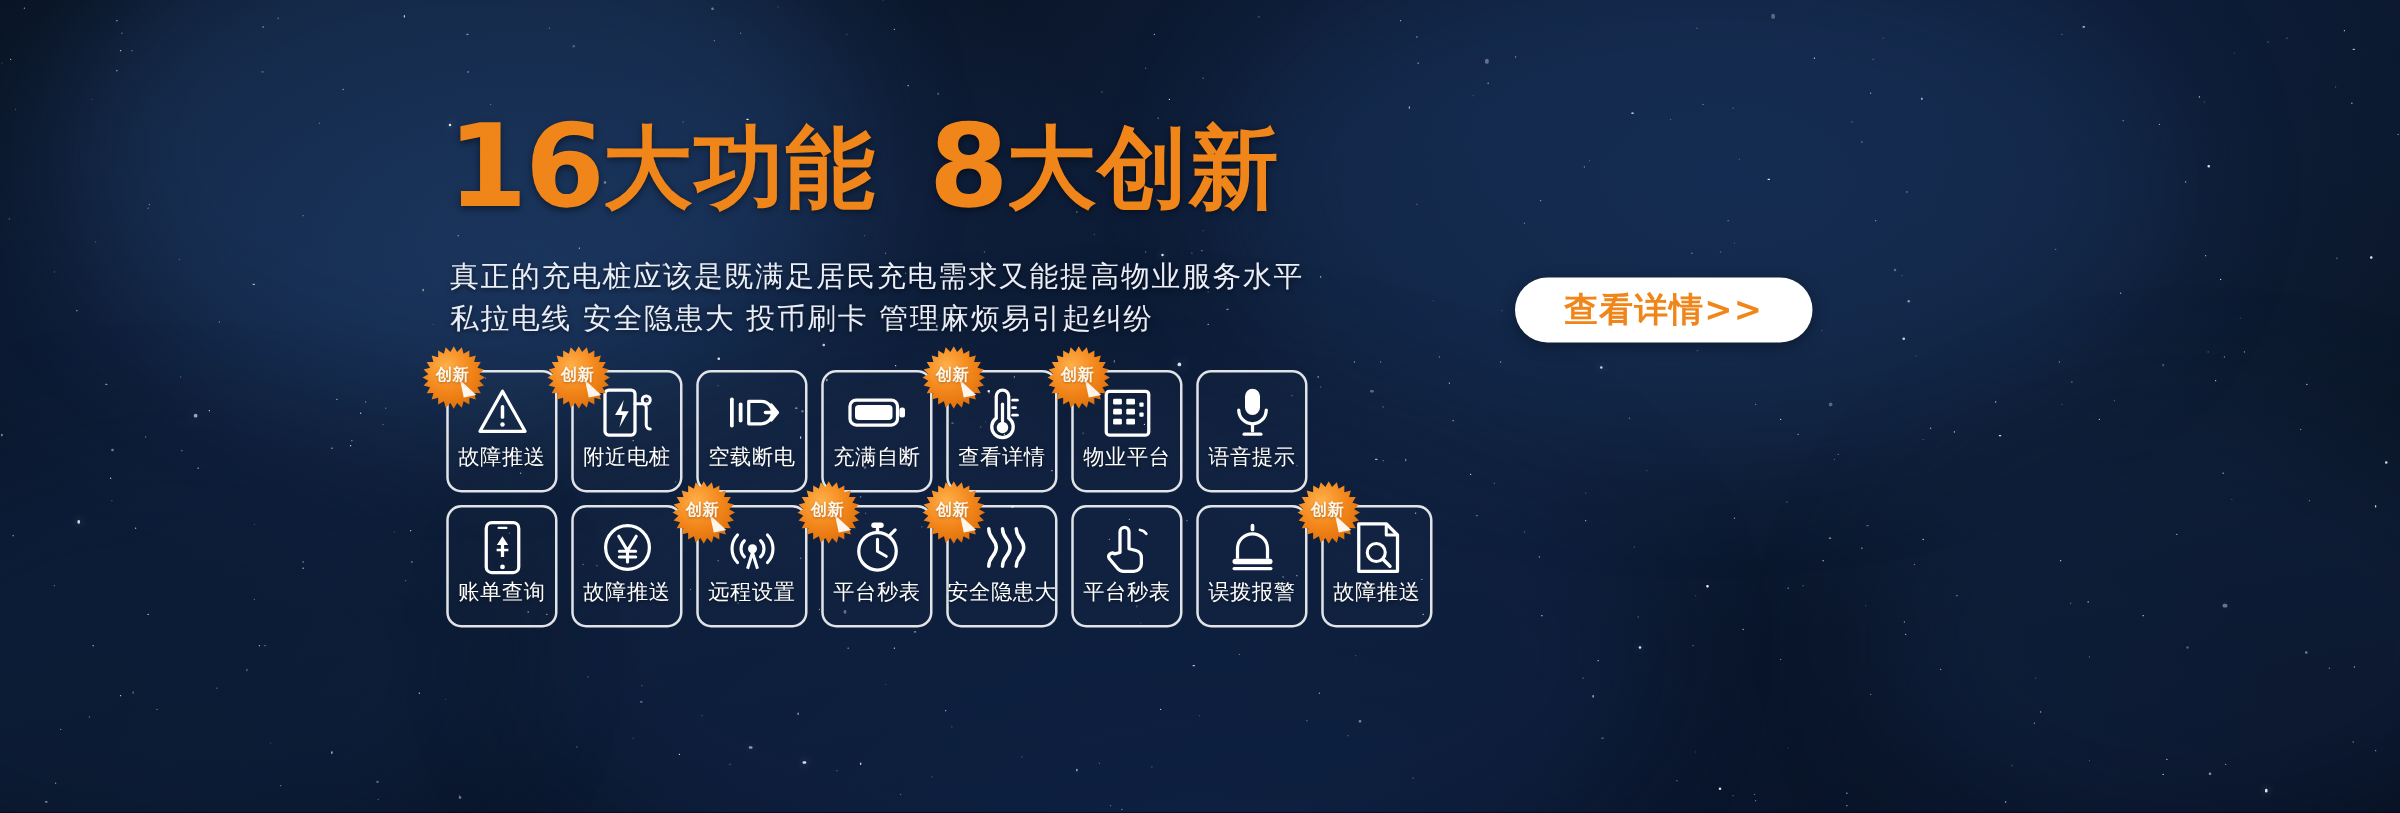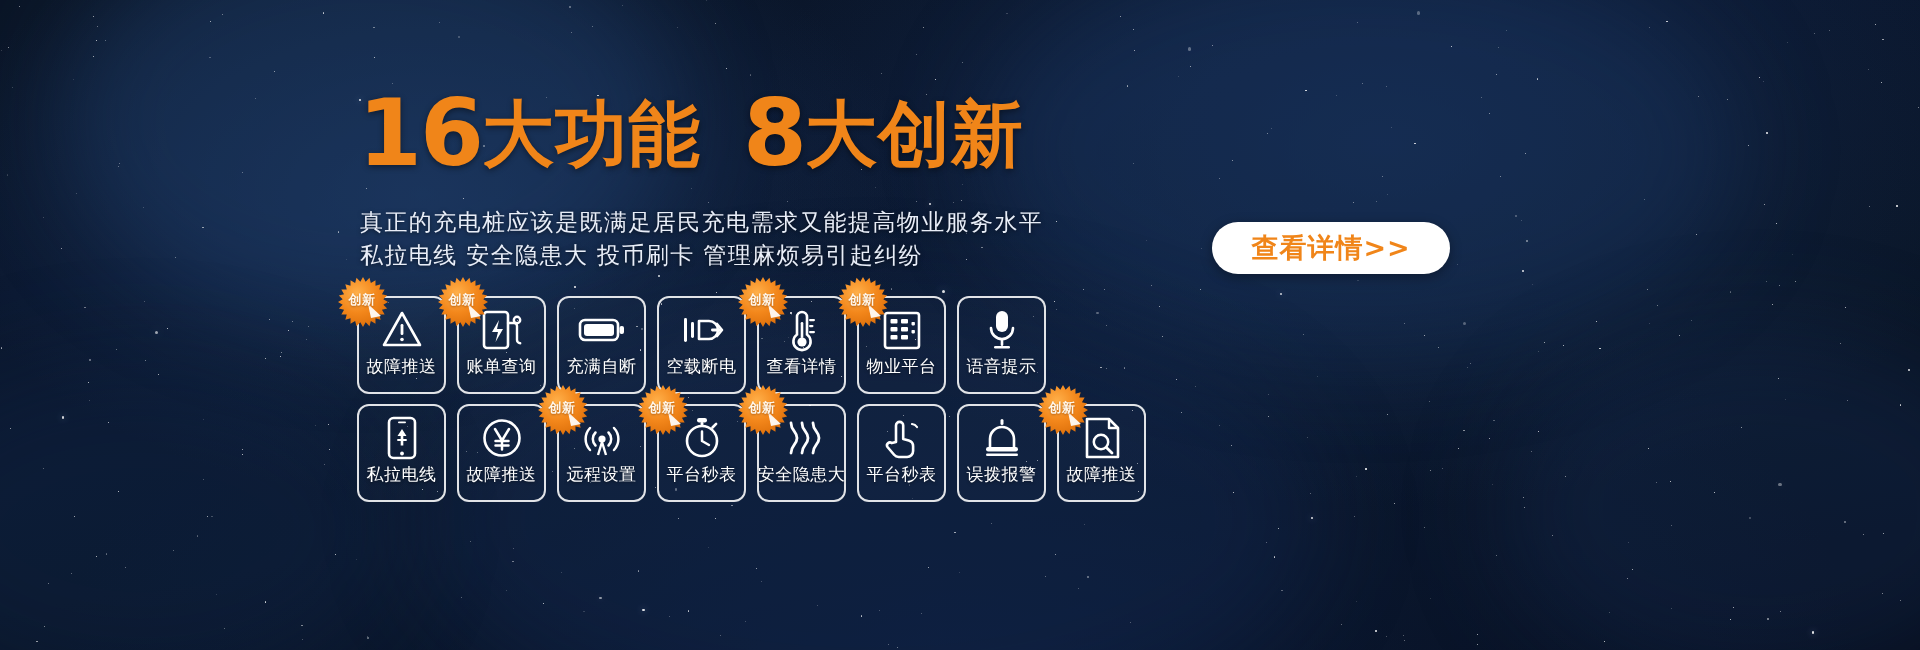--- a/index.html
+++ b/index.html
@@ -627,45 +627,45 @@
             <span>创新</span>
           </div>
       <div class="ico">
             <svg width="44" height="42" viewBox="0 0 44 42">
               <rect x="4" y="3" width="24" height="36" rx="3" fill="none" stroke="#ffffff" stroke-width="2.6"></rect>
               <path d="M19 11 L12 23 H18 L15.5 33 L23 20 H17 Z" fill="#ffffff"></path>
               <path d="M28 14 h6 a3 3 0 0 1 3 3 v14 a3.2 3.2 0 0 0 3.2 3.2" fill="none" stroke="#ffffff" stroke-width="2.4" stroke-linecap="round"></path>
               <circle cx="37" cy="11" r="3.2" fill="none" stroke="#ffffff" stroke-width="2.4"></circle>
             </svg>
           </div>
-      <div class="lbl">账单查询</div>
-    </div>
-    <div class="card">
-
-      <div class="ico">
-            <svg width="48" height="30" viewBox="0 0 48 30">
-              <rect x="2" y="5" width="38" height="20" rx="5" fill="none" stroke="#ffffff" stroke-width="2.6"></rect>
-              <rect x="6" y="9" width="30" height="12" rx="3" fill="#ffffff"></rect>
-              <rect x="41.5" y="11" width="4.5" height="8" rx="2" fill="#ffffff"></rect>
-            </svg>
-          </div>
-      <div class="lbl">充满自断</div>
+      <div class="lbl">附近电桩</div>
     </div>
     <div class="card">
 
       <div class="ico">
             <svg width="46" height="36" viewBox="0 0 46 36">
               <rect x="5" y="6" width="3" height="24" rx="1.4" fill="#ffffff"></rect>
               <rect x="12" y="10" width="3" height="16" rx="1.4" fill="#ffffff"></rect>
               <path d="M20 9 h10 a9 9 0 0 1 0 18 H20 Z" fill="none" stroke="#ffffff" stroke-width="2.6" stroke-linejoin="round"></path>
               <rect x="32" y="16.6" width="11" height="2.8" rx="1.4" fill="#ffffff"></rect>
               <path d="M38 12 l5 6 -5 6" fill="none" stroke="#ffffff" stroke-width="2.6" stroke-linejoin="round" stroke-linecap="round"></path>
             </svg>
           </div>
       <div class="lbl">空载断电</div>
+    </div>
+    <div class="card">
+
+      <div class="ico">
+            <svg width="48" height="30" viewBox="0 0 48 30">
+              <rect x="2" y="5" width="38" height="20" rx="5" fill="none" stroke="#ffffff" stroke-width="2.6"></rect>
+              <rect x="6" y="9" width="30" height="12" rx="3" fill="#ffffff"></rect>
+              <rect x="41.5" y="11" width="4.5" height="8" rx="2" fill="#ffffff"></rect>
+            </svg>
+          </div>
+      <div class="lbl">充满自断</div>
     </div>
     <div class="card">
       <div class="badge">
             <svg class="burst" width="52" height="52" viewBox="0 0 52 52">
     <defs>
                 <radialGradient id="bg1" cx="38%" cy="32%" r="72%">
       <stop offset="0%" stop-color="#ffb04a"></stop>
                   <stop offset="55%" stop-color="#f3871b"></stop>
                   <stop offset="100%" stop-color="#dd6f0a"></stop>
     </radialGradient>
@@ -734,21 +734,21 @@
     <div class="card">
 
       <div class="ico">
             <svg width="32" height="44" viewBox="0 0 32 44">
               <rect x="3" y="2" width="26" height="40" rx="4.5" fill="none" stroke="#ffffff" stroke-width="2.6"></rect>
               <path d="M16 13 l-4.5 7 h3.2 v3 h-3.4 v1.9 h3.4 v4.6 h2.6 v-4.6 h3.4 v-1.9 h-3.4 v-3 h3.2 z" fill="#ffffff"></path>
               <circle cx="16" cy="37.5" r="1.9" fill="#ffffff"></circle>
               <rect x="12" y="5.4" width="8" height="1.8" rx="0.9" fill="#ffffff"></rect>
             </svg>
           </div>
-      <div class="lbl">私拉电线</div>
+      <div class="lbl">账单查询</div>
     </div>
     <div class="card">
 
       <div class="ico">
             <svg width="42" height="42" viewBox="0 0 42 42">
               <circle cx="21" cy="21" r="17.5" fill="none" stroke="#ffffff" stroke-width="2.6"></circle>
               <path d="M21 23.5 L14 12 M21 23.5 L28 12 M14.5 24 h13 M14.5 28.6 h13 M21 23.5 V32.5" fill="none" stroke="#ffffff" stroke-width="2.5" stroke-linecap="round"></path>
             </svg>
           </div>
       <div class="lbl">故障推送</div>

